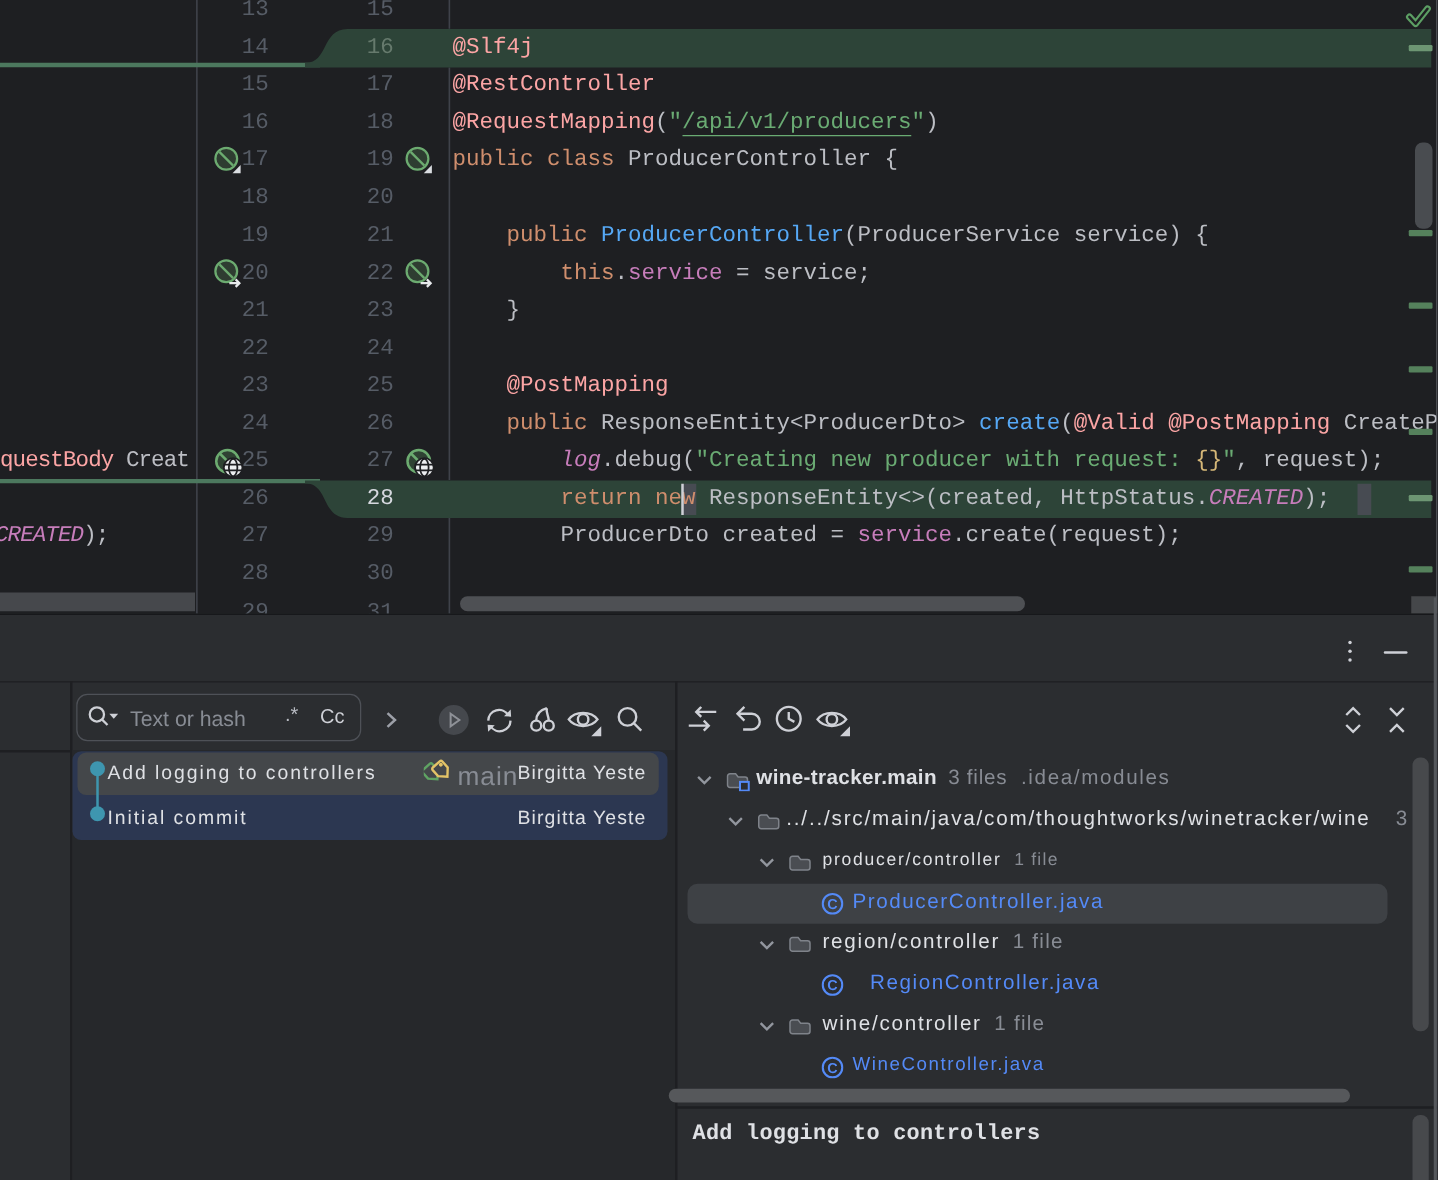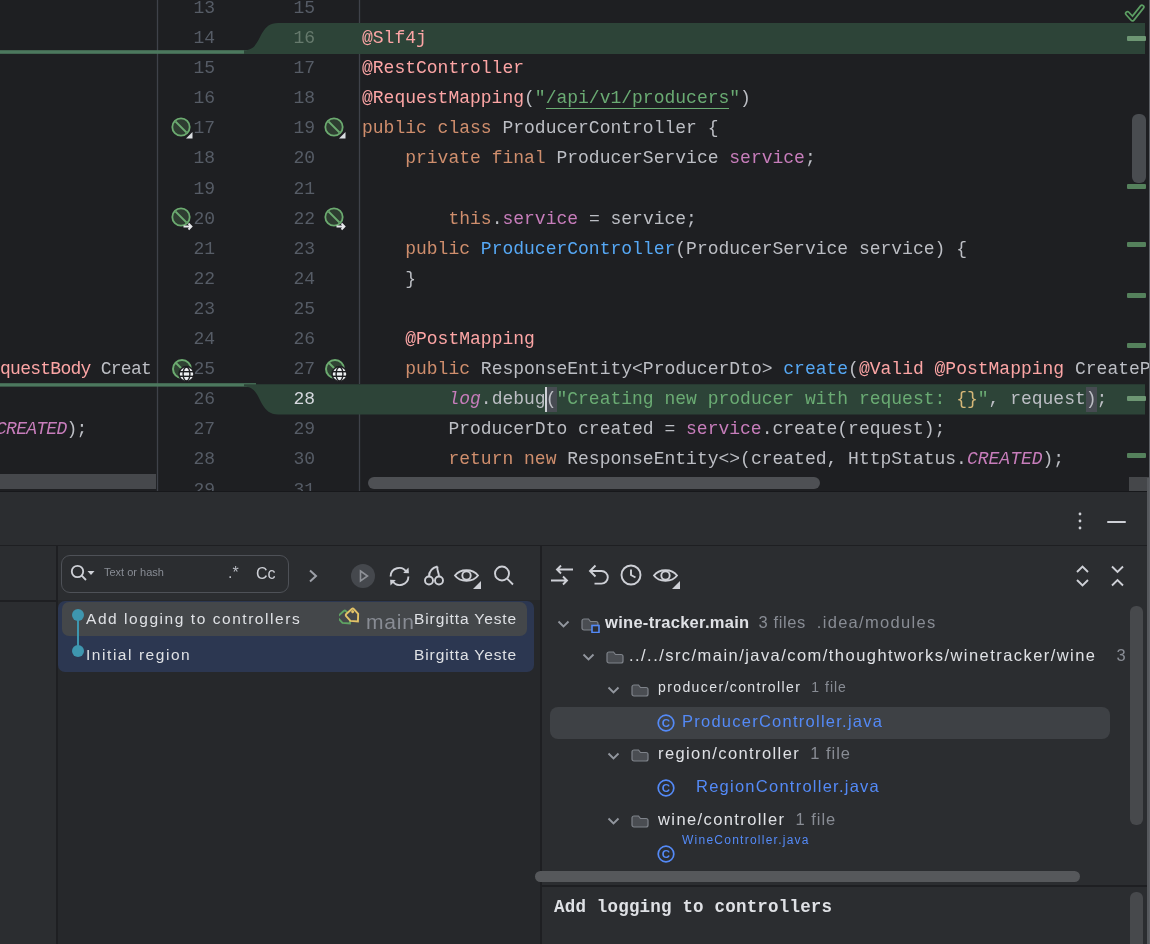--- a/index.html
+++ b/index.html
@@ -44,31 +44,30 @@
 <div class="a m g1 ln" style="left:0;top:-7px"><div class="row">13</div><div class="row">14</div><div class="row">15</div><div class="row">16</div><div class="row">17</div><div class="row">18</div><div class="row">19</div><div class="row">20</div><div class="row">21</div><div class="row">22</div><div class="row">23</div><div class="row">24</div><div class="row">25</div><div class="row">26</div><div class="row">27</div><div class="row">28</div><div class="row">29</div></div>
 
 <div class="a m g2 ln" style="left:0;top:-7px"><div class="row">15</div><div class="row" style="color:#667a6d">16</div><div class="row">17</div><div class="row">18</div><div class="row">19</div><div class="row">20</div><div class="row">21</div><div class="row">22</div><div class="row">23</div><div class="row">24</div><div class="row">25</div><div class="row">26</div><div class="row">27</div><div class="row" style="color:#d5d8de">28</div><div class="row">29</div><div class="row">30</div><div class="row">31</div></div>
 
 <div class="a" style="left:362px;top:-7px;width:788px">
 <div class="m row"> </div>
 <div class="m row"><span class="an">@Slf4j</span></div>
 <div class="m row"><span class="an">@RestController</span></div>
 <div class="m row"><span class="an">@RequestMapping</span>(<span class="st">"<span style="border-bottom:1px solid #6aab73">/api/v1/producers</span>"</span>)</div>
 <div class="m row"><span class="kw">public class</span> ProducerController {</div>
-<div class="m row">    <span class="kw">private final</span> ProducerService <span class="fd">service</span>;</div>
 <div class="m row"> </div>
+<div class="m row">    <span class="kw">public</span> <span class="mt">ProducerController</span>(ProducerService service) {</div>
 <div class="m row">        <span class="kw">this</span>.<span class="fd">service</span> = service;</div>
-<div class="m row">    <span class="kw">public</span> <span class="mt">ProducerController</span>(ProducerService service) {</div>
 <div class="m row">    }</div>
 <div class="m row"> </div>
 <div class="m row">    <span class="an">@PostMapping</span></div>
 <div class="m row">    <span class="kw">public</span> ResponseEntity&lt;ProducerDto&gt; <span class="mt">create</span>(<span class="an">@Valid</span> <span class="an">@PostMapping</span> CreateProducerRequest request) {</div>
 <div class="m row">        <span class="fd it">log</span>.debug(<span class="st">"Creating new producer with request: <span style="color:#d5b778">{}</span>"</span>, request);</div>
+<div class="m row">        <span class="kw">return new</span> ResponseEntity&lt;&gt;(created, HttpStatus.<span class="fd it">CREATED</span>);</div>
 <div class="m row">        ProducerDto created = <span class="fd">service</span>.create(request);</div>
-<div class="m row">        <span class="kw">return new</span> ResponseEntity&lt;&gt;(created, HttpStatus.<span class="fd it">CREATED</span>);</div>
 </div>
 <div class="a" style="left:544.6px;top:387px;width:2px;height:25px;background:#ced0d6"></div>
 
 <svg class="a" style="left:171px;top:117px" width="24" height="24">
       <circle cx="10" cy="10" r="8.7" fill="#2e3d31" stroke="#6cab70" stroke-width="1.8"></circle>
       <line x1="4.5" y1="4.5" x2="15.5" y2="15.5" stroke="#6cab70" stroke-width="1.8"></line>
       <path d="M21.5,21.5 L15,21.5 L21.5,15 Z" fill="#dadde1"></path>
     </svg>
 <svg class="a" style="left:324px;top:117px" width="24" height="24">
       <circle cx="10" cy="10" r="8.7" fill="#2e3d31" stroke="#6cab70" stroke-width="1.8"></circle>
@@ -139,21 +138,21 @@
 <div class="a" style="left:56px;top:0;width:1.5px;height:399px;background:#1e1f22"></div>
 <div class="a" style="left:0;top:55px;width:56px;height:1.5px;background:#1e1f22"></div>
 <div class="a" style="left:540px;top:0;width:1.5px;height:399px;background:#1e1f22"></div>
 
 <div class="a" style="left:61px;top:10px;width:228px;height:38px;border:1.5px solid #4e5157;border-radius:9px"></div>
 <svg class="a" style="left:68px;top:18px" width="28" height="22">
       <circle cx="9.5" cy="8.5" r="5.7" fill="none" stroke="#ced0d6" stroke-width="1.8"></circle>
       <line x1="13.7" y1="12.7" x2="18" y2="17" stroke="#ced0d6" stroke-width="1.8"></line>
       <path d="M19.5,8 L26.5,8 L23,12 Z" fill="#ced0d6"></path>
     </svg>
-<div class="a gy" style="left:104px;top:21px;font-size:11px">Text or hash</div>
+<div class="a gy" style="left:104px;top:21px;font-size:17px">Text or hash</div>
 <div class="a" style="left:228px;top:19px;font-size:16px;color:#b8bbc2">.*</div>
 <div class="a" style="left:256px;top:20px;font-size:16px;color:#ced0d6">Cc</div>
 <svg class="a" style="left:305px;top:23px" width="16" height="16">
       <path d="M5,2.5 L11,8 L5,13.5" stroke="#9da0a8" stroke-width="2" fill="none"></path>
     </svg>
 
 <svg class="a" style="left:350px;top:18px" width="26" height="26">
       <circle cx="13" cy="13" r="12" fill="#45484d"></circle>
       <path d="M10.5,8 L17.5,13 L10.5,18 Z" fill="none" stroke="#8e9197" stroke-width="1.6"></path>
     </svg>
@@ -183,21 +182,21 @@
       <line x1="15.2" y1="14.7" x2="21" y2="20.5" stroke="#ced0d6" stroke-width="1.9"></line>
     </svg>
 
 <div class="a" style="left:57.5px;top:55px;width:482.5px;height:344px;background:#26282b"></div>
 <div class="a" style="left:58px;top:56px;width:476px;height:71px;background:#2c3751;border-radius:7px"></div>
 <div class="a" style="left:62px;top:57px;width:465px;height:34px;background:#44474a;border-radius:7px"></div>
 <div class="a" style="left:77px;top:70px;width:2.2px;height:36px;background:#3e96af"></div>
 <div class="a" style="left:72px;top:64px;width:12px;height:12px;background:#3e96af;border-radius:6px"></div>
 <div class="a" style="left:72px;top:100px;width:12px;height:12px;background:#3e96af;border-radius:6px"></div>
 <div class="a s" style="left:86px;top:65px;letter-spacing:1.55px">Add logging to controllers</div>
-<div class="a s" style="left:86px;top:101px;letter-spacing:1.55px">Initial region</div>
+<div class="a s" style="left:86px;top:101px;letter-spacing:1.55px">Initial commit</div>
 <svg class="a" style="left:339px;top:62px" width="26" height="22">
       <g transform="translate(0.5,4.5) rotate(-42 6 7)">
         <path d="M0.8,1.8 A1.5,1.5 0 0 1 2.3,0.3 L9.7,0.3 A1.5,1.5 0 0 1 11.2,1.8 L11.2,8.2 L6,13.6 L0.8,8.2 Z" fill="none" stroke="#5fa363" stroke-width="1.9"></path>
       </g>
       <g transform="translate(8.5,2.5) rotate(-42 6 7)">
         <path d="M0.8,1.8 A1.5,1.5 0 0 1 2.3,0.3 L9.7,0.3 A1.5,1.5 0 0 1 11.2,1.8 L11.2,8.2 L6,13.6 L0.8,8.2 Z" fill="#44474a" stroke="#e3c367" stroke-width="1.9"></path>
         <circle cx="8.6" cy="2.9" r="1.5" fill="#e3c367"></circle>
       </g>
     </svg>
 <div class="a gy" style="left:366px;top:65px;font-size:21px;letter-spacing:.8px">main</div>
@@ -279,20 +278,20 @@
 <svg class="a" style="left:657px;top:234px" width="18" height="18">
       <circle cx="9" cy="9" r="7.8" fill="none" stroke="#548af7" stroke-width="1.7"></circle>
       <text x="9" y="13.2" font-family="Liberation Sans" font-size="11.5" font-weight="bold" fill="#548af7" text-anchor="middle">C</text>
     </svg>
 <svg class="a" style="left:657px;top:300px" width="18" height="18">
       <circle cx="9" cy="9" r="7.8" fill="none" stroke="#548af7" stroke-width="1.7"></circle>
       <text x="9" y="13.2" font-family="Liberation Sans" font-size="11.5" font-weight="bold" fill="#548af7" text-anchor="middle">C</text>
     </svg>
 <div class="a bl" style="left:682px;top:167px;font-size:16.5px;letter-spacing:1.25px">ProducerController.java</div>
 <div class="a bl" style="left:696px;top:232px;font-size:16.5px;letter-spacing:1.25px">RegionController.java</div>
-<div class="a bl" style="left:682px;top:288px;font-size:12px;letter-spacing:1.25px">WineController.java</div>
+<div class="a bl" style="left:682px;top:298px;font-size:15px;letter-spacing:1.25px">WineController.java</div>
 
 <div class="a" style="left:535px;top:326px;width:545px;height:11px;background:#56585b;border-radius:5.5px"></div>
 <div class="a" style="left:1130px;top:61px;width:13px;height:219px;background:#47494c;border-radius:6px"></div>
 <div class="a" style="left:541px;top:340px;width:609px;height:1.5px;background:#1e1f22"></div>
 <div class="a" style="left:554px;top:352px;font-family:'Liberation Mono',monospace;font-weight:bold;font-size:17.5px;color:#dfe1e5;letter-spacing:.2px">Add logging to controllers</div>
 <div class="a" style="left:1130px;top:347px;width:13px;height:52px;background:#47494c;border-radius:6px 6px 0 0"></div>
 </div>
 
 </body></html>

